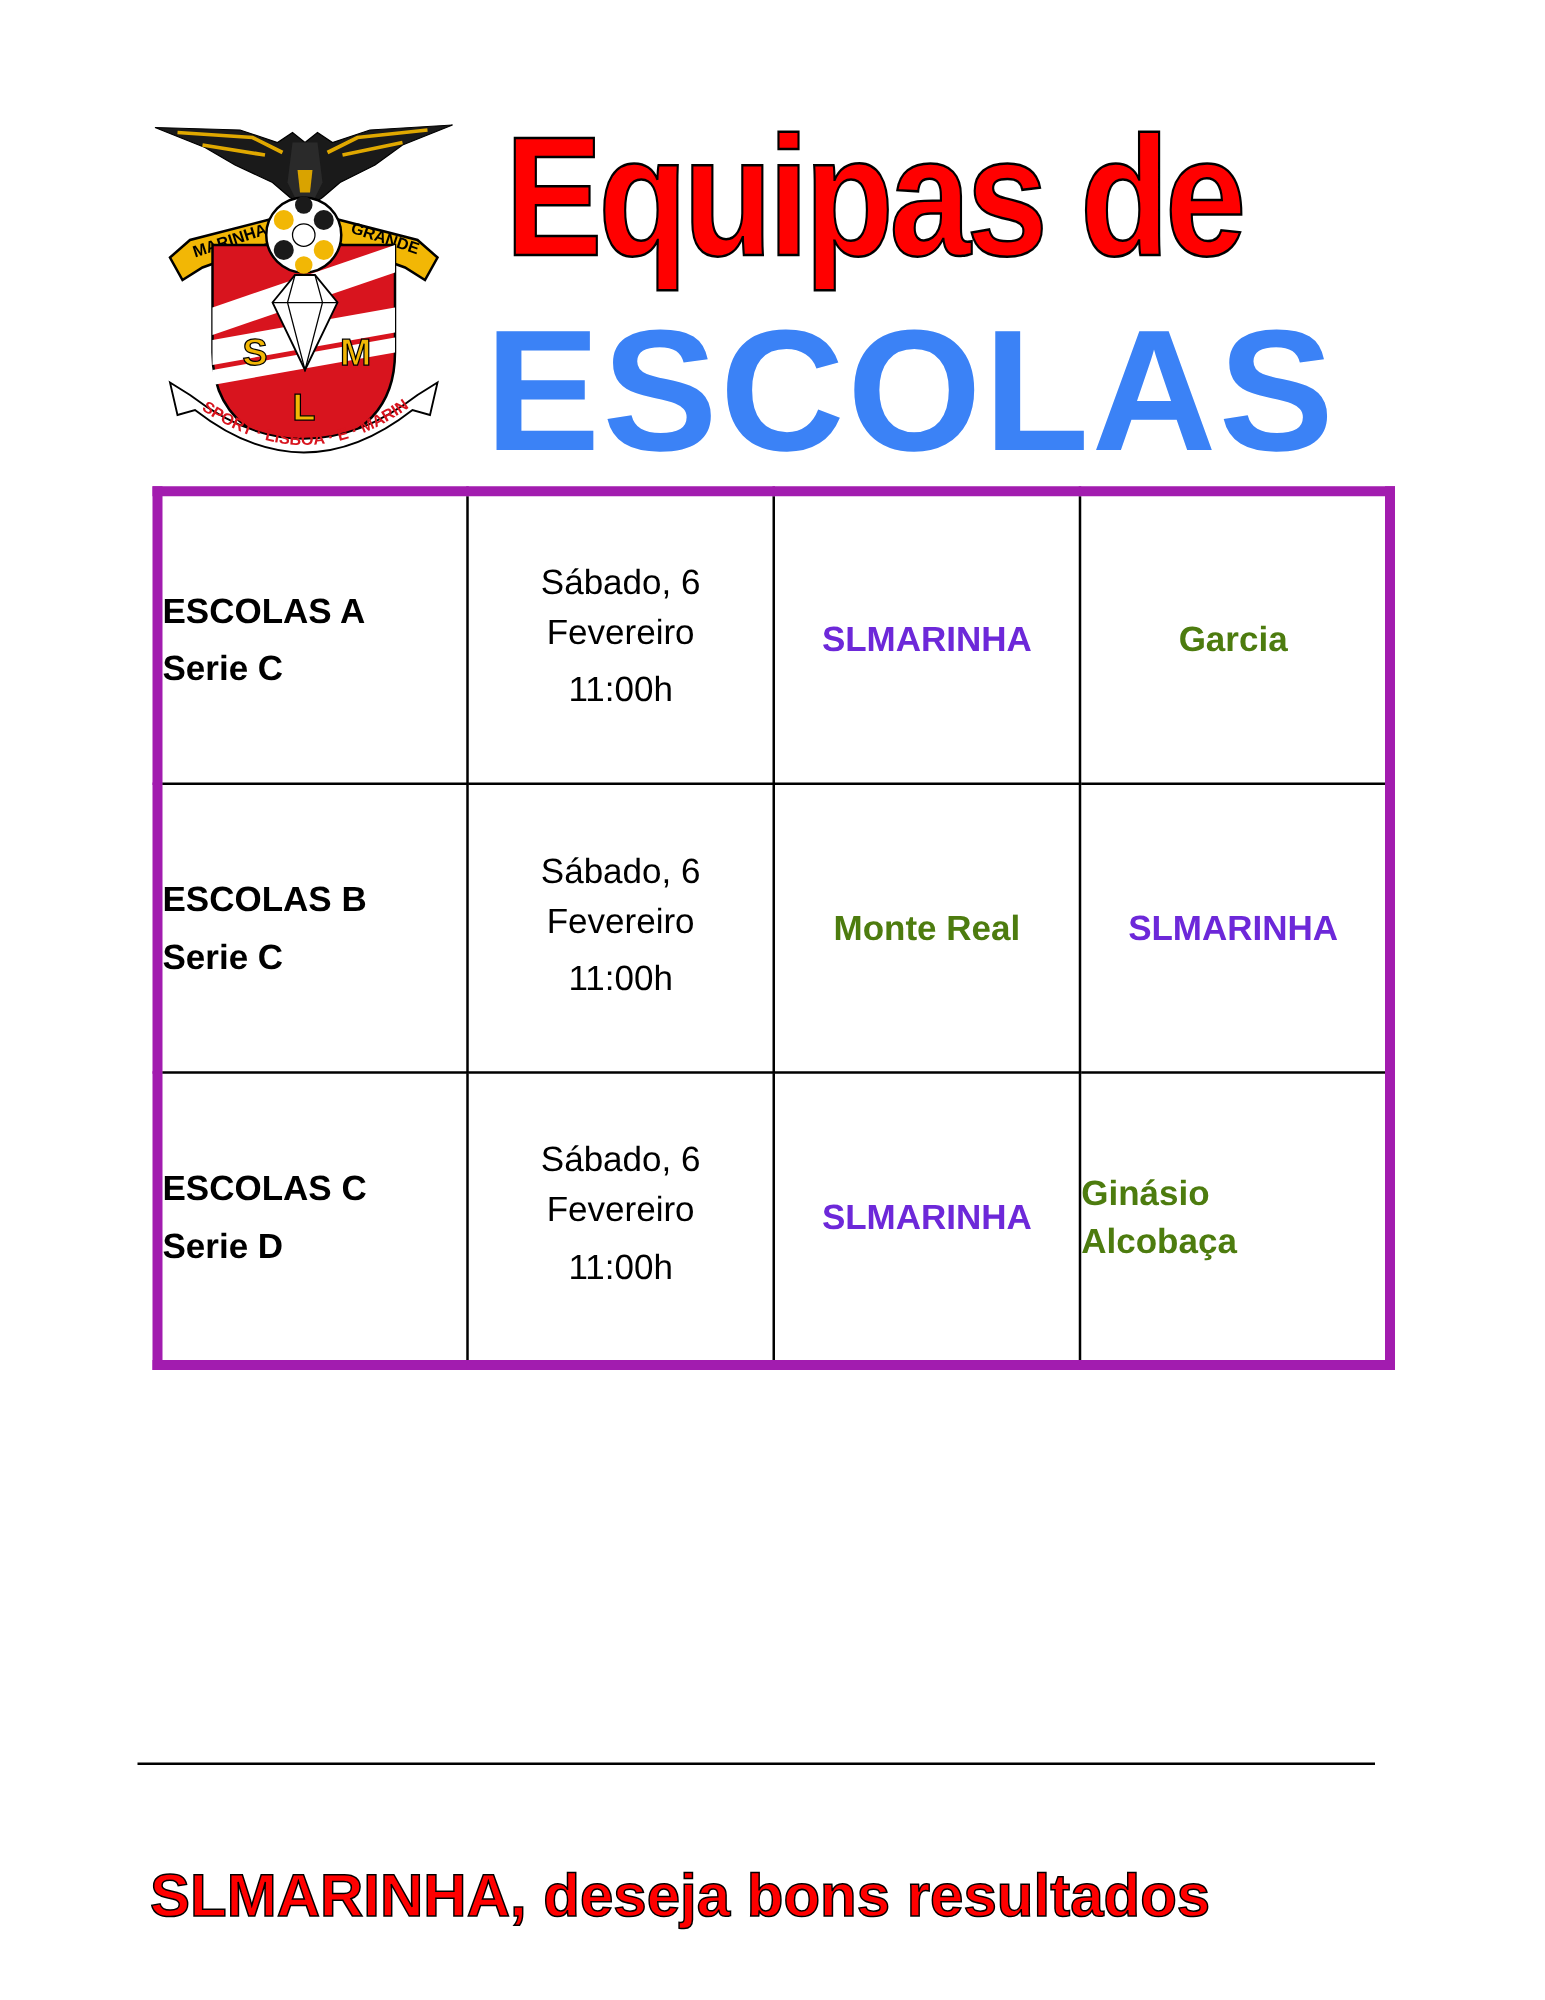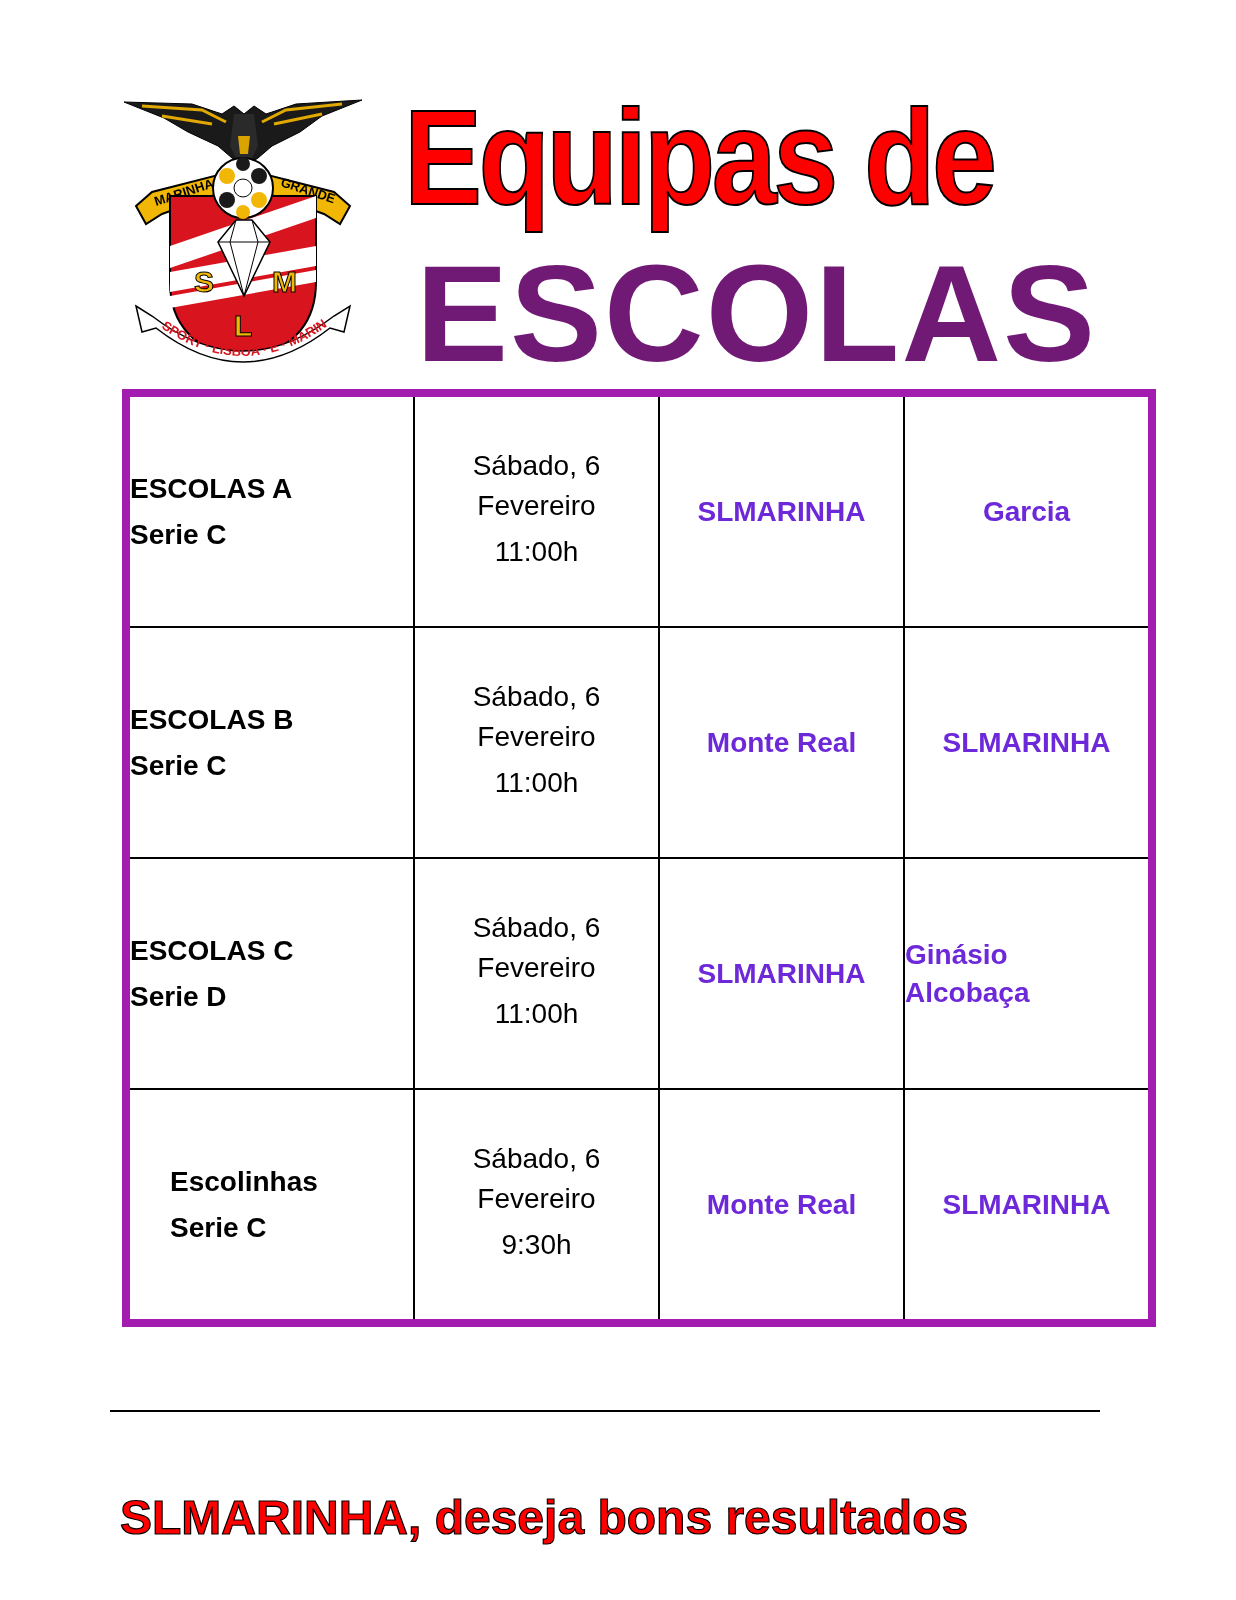--- a/index.html
+++ b/index.html
@@ -8,41 +8,41 @@
     .logo { position: absolute; left: 122px; top: 96px; width: 242px; height: 276px; }
 
     .title-line1 {
       position: absolute; left: 404px; top: 82px; width: 672px;
       font-family: "Liberation Sans", sans-serif; font-weight: bold;
       font-size: 136px; line-height: 150px; color: #ff0000;
       -webkit-text-stroke: 2px #000; letter-spacing: -4px;
       transform: scaleX(0.86); transform-origin: left top; white-space: nowrap;
     }
     .title-line2 {
-      position: absolute; left: 416px; top: 248px; width: 680px;
+      position: absolute; left: 388px; top: 248px; width: 680px;
       font-family: "Liberation Sans", sans-serif; font-weight: bold;
-      font-size: 138px; line-height: 130px; color: #701a75;
+      font-size: 138px; line-height: 130px; color: #3b82f6;
       letter-spacing: 2px; white-space: nowrap;
     }
 
     .schedule {
       position: absolute; left: 122px; top: 389px;
       border-collapse: collapse; border: 8px solid #a21caf;
     }
     .schedule td {
       border: 2px solid #000; width: 243px; height: 229px; padding: 0;
       vertical-align: middle; font-size: 28px;
     }
     .cell-group { padding-left: 32px; font-weight: bold; line-height: 46px; }
     .cell-group.indent { padding-left: 40px; }
     .cell-date { padding-left: 50px; line-height: 40px; font-weight: normal; text-align: center; }
     .cell-date .time { display: block; line-height: 52px; }
     .cell-team { text-align: center; font-weight: bold; }
     .cell-team.red { color: #6d28d9; }
-    .cell-team.black { color: #6d28d9; }
+    .cell-team.black { color: #4d7c0f; }
     .cell-team.multi { text-align: left; line-height: 38px; }
 
     .footer-rule { position: absolute; left: 110px; top: 1410px; width: 990px; height: 2px; background: #000; }
     .footer-text {
       position: absolute; left: 120px; top: 1490px; width: 1000px;
       font-family: "Liberation Sans", sans-serif; font-weight: bold;
       font-size: 48px; line-height: 56px; color: #ff0000;
       -webkit-text-stroke: 1.2px #000; white-space: nowrap;
     }
   </style>
@@ -130,30 +130,17 @@
       <div>Sábado, 6</div>
       <div>Fevereiro</div>
       <span class="time">11:00h</span>
     </td>
     <td class="cell-team red">SLMARINHA</td>
     <td class="cell-team black multi">
       <div>Ginásio</div>
       <div>Alcobaça</div>
     </td>
   </tr>
-  <tr>
-    <td class="cell-group indent">
-      <div>Escolinhas</div>
-      <div>Serie C</div>
-    </td>
-    <td class="cell-date">
-      <div>Sábado, 6</div>
-      <div>Fevereiro</div>
-      <span class="time">9:30h</span>
-    </td>
-    <td class="cell-team black">Monte Real</td>
-    <td class="cell-team red">SLMARINHA</td>
-  </tr>
 </tbody>
   </table>
 
 <div class="footer-rule"></div>
 <div class="footer-text">SLMARINHA, deseja bons resultados</div>
 
 </body></html>

